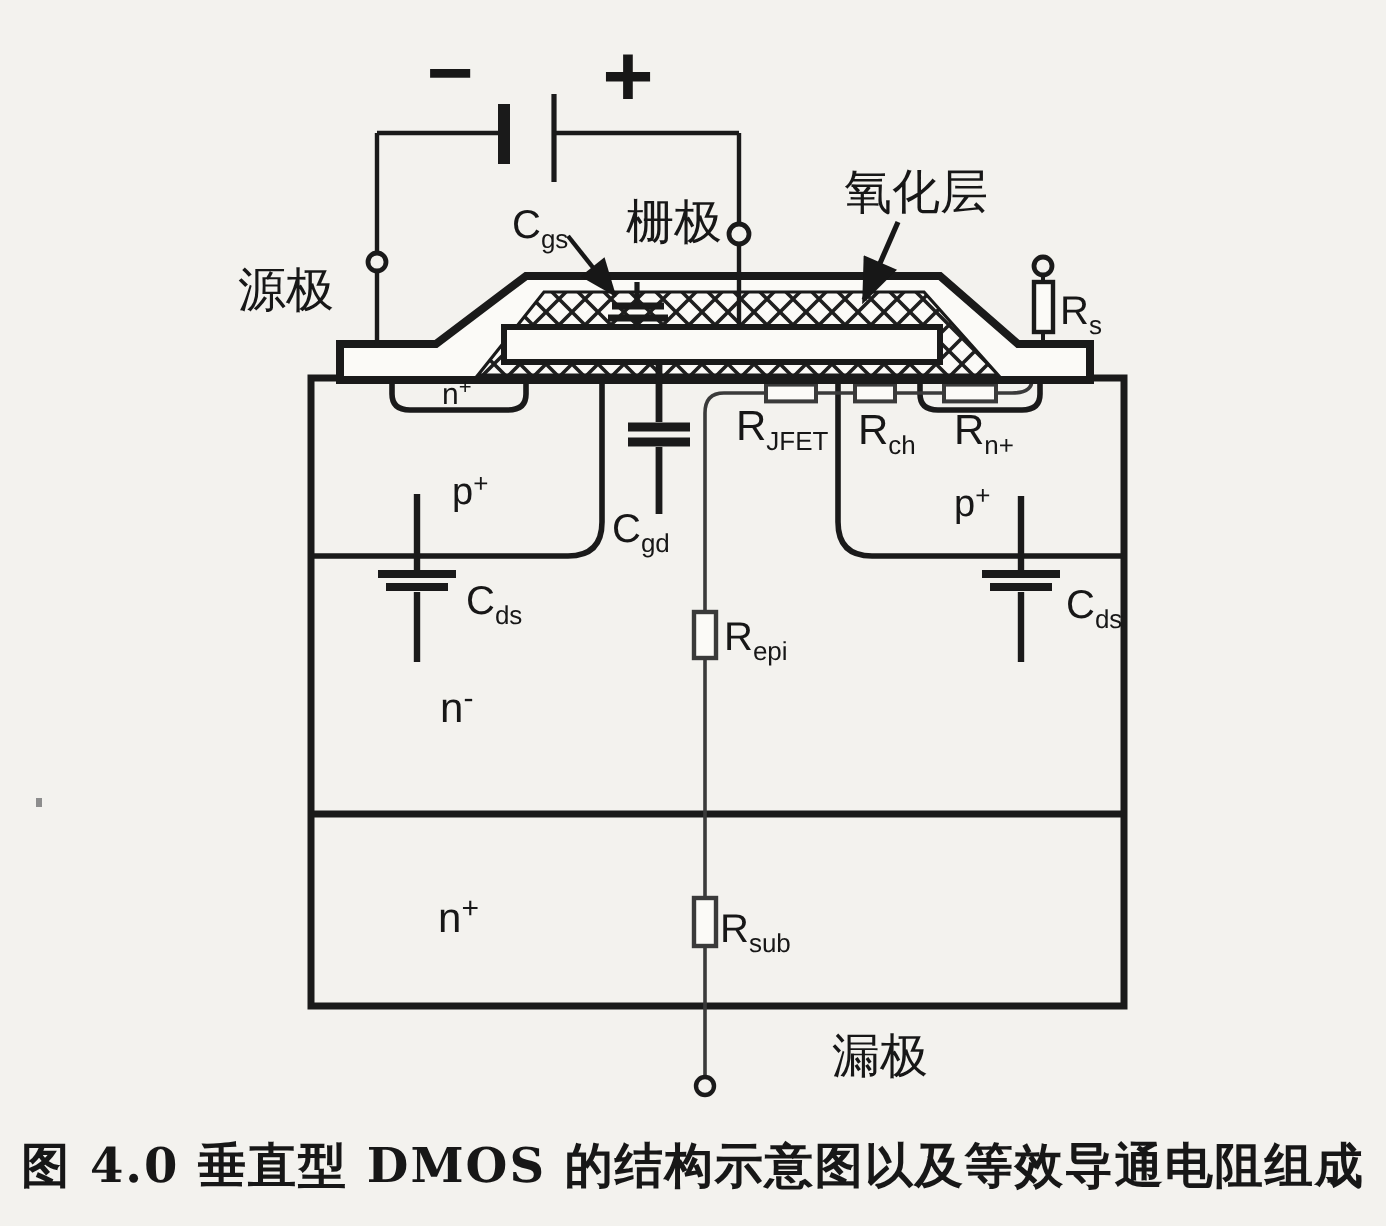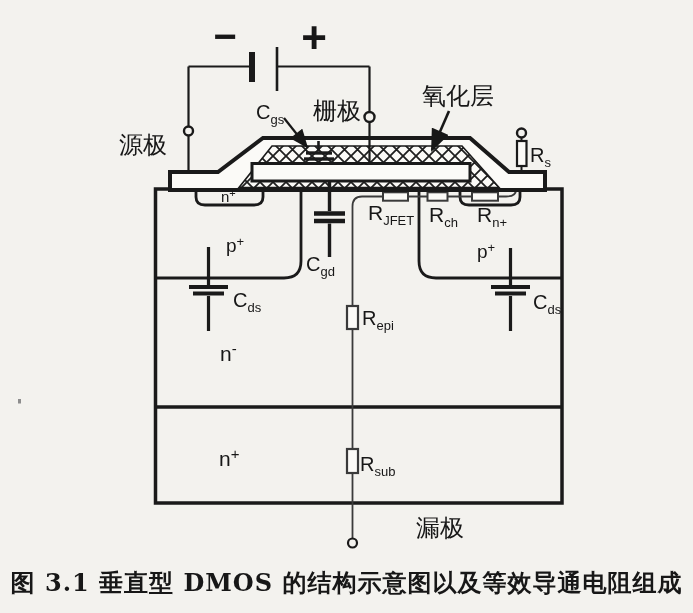--- a/index.html
+++ b/index.html
@@ -135,15 +135,15 @@
 
   <text x="221" y="202" class="lbl" font-size="15"><tspan>n</tspan><tspan dy="-5" font-size="11">+</tspan></text>
   <text x="226" y="252" class="lbl" font-size="19"><tspan>p</tspan><tspan dy="-6" font-size="13">+</tspan></text>
   <text x="477" y="258" class="lbl" font-size="19"><tspan>p</tspan><tspan dy="-6" font-size="13">+</tspan></text>
   <text x="220" y="361" class="lbl" font-size="21"><tspan>n</tspan><tspan dy="-7" font-size="15">-</tspan></text>
   <text x="219" y="466" class="lbl" font-size="21"><tspan>n</tspan><tspan dy="-7" font-size="15">+</tspan></text>
 
   <rect x="18" y="399" width="3" height="4.5" fill="#8d8d8d"></rect>
 </svg>
 
-<div class="caption">图 3.1  垂直型 DMOS 的结构示意图以及等效导通电阻组成</div>
+<div class="caption">图 4.0  垂直型 DMOS 的结构示意图以及等效导通电阻组成</div>
 
 </div>
 
 </body></html>

